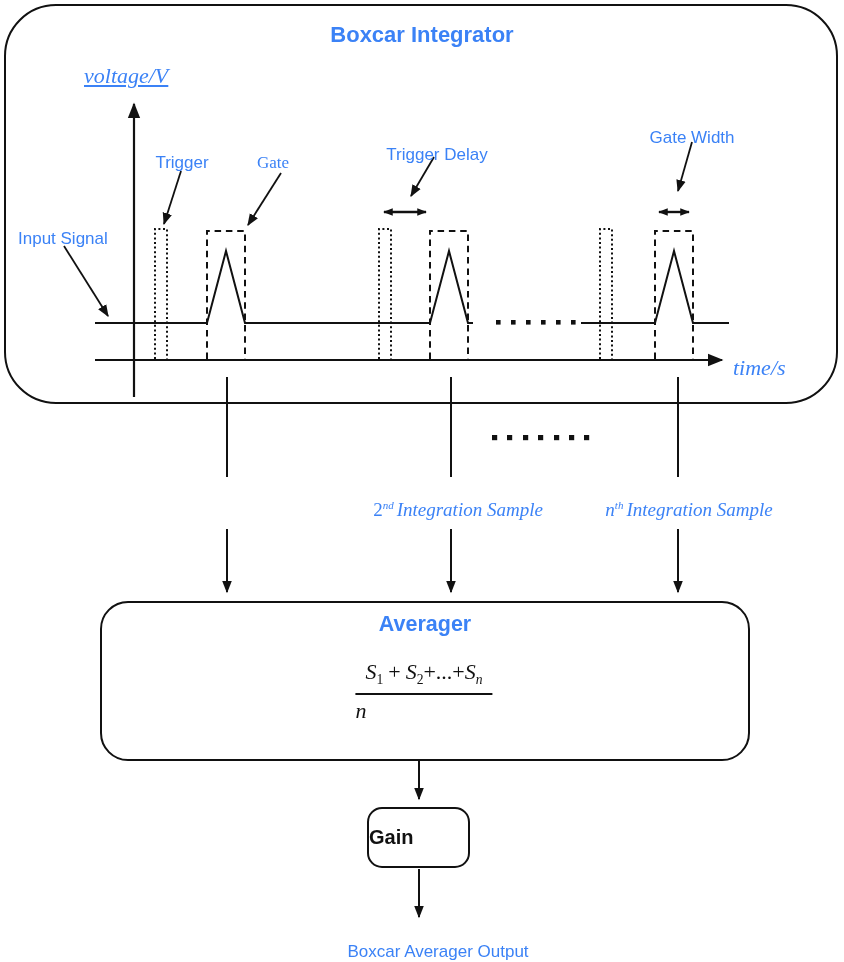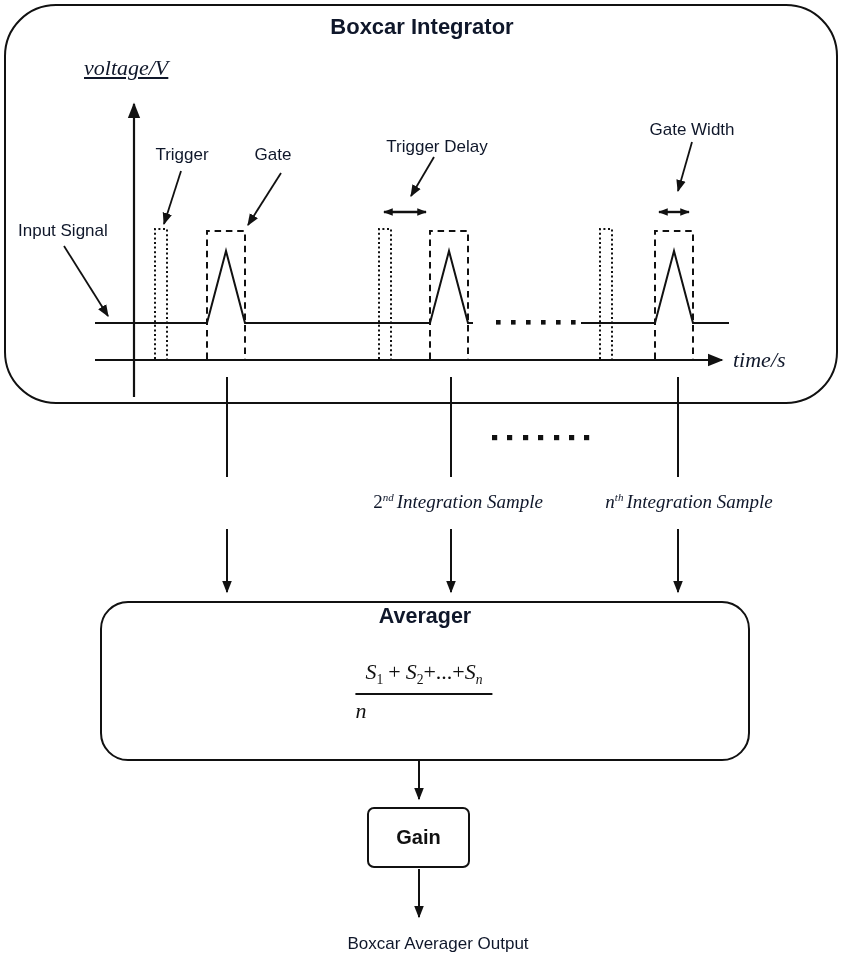--- a/index.html
+++ b/index.html
@@ -5,39 +5,39 @@
   html, body { margin: 0; padding: 0; background: #ffffff; }
   .stage {
     position: relative;
     width: 844px;
     height: 962px;
     background: #ffffff;
     color: #111111;
     font-family: "Liberation Sans", sans-serif;
     overflow: hidden;
   }
-  .lbl { position: absolute; white-space: nowrap; color: #0f172a; }
+  .lbl { position: absolute; white-space: nowrap; color: #3b82f6; margin-top: 8px; }
   .ctr { transform: translateX(-50%); }
   .sans17 { font-size: 17px; }
   .boldtitle { font-weight: bold; font-size: 22px; }
   .mathit {
     font-family: "Liberation Serif", "DejaVu Serif", serif;
     font-style: italic;
   }
   .box {
     position: absolute;
     border: 2.5px solid #111111;
     background: transparent;
     box-sizing: border-box;
   }
   #outer-box   { left: 4px;   top: 4px;   width: 834px; height: 400px; border-radius: 52px; }
   #averager-box{ left: 100px; top: 601px; width: 650px; height: 160px; border-radius: 28px; }
   #gain-box {
-    left: 367px; top: 807px; width: 103px; height: 61px; border-radius: 7px;
-    display: flex; align-items: center; justify-content: center;
+    left: 367px; top: 807px; width: 103px; height: 61px; border-radius: 15px;
+    display: flex; align-items: center; justify-content: flex-start;
     font-weight: bold; font-size: 20px;
   }
   svg.overlay { position: absolute; left: 0; top: 0; width: 844px; height: 962px; pointer-events: none; }
 
   
   .sample { top: 491px; font-size: 19px; }
   .sample sup { font-size: 0.58em; vertical-align: super; letter-spacing: 0; }
   .sample .rest { margin-left: 3px; }
   .up { font-style: normal; }
 
@@ -146,21 +146,21 @@
   </svg>
 
   <div class="lbl ctr boldtitle" style="left:422px; top:14px;">Boxcar Integrator</div>
 
   <div class="lbl mathit" style="left:84px; top:55px; font-size:22px;text-decoration:underline;">voltage/V</div>
 
   <div class="lbl mathit" style="left:733px; top:347px; font-size:22px;">time/s</div>
 
   <div class="lbl ctr sans17" style="left:182px; top:145px;">Trigger</div>
 
-  <div class="lbl ctr sans17" style="left:273px; top:145px;">Gate</div>
+  <div class="lbl ctr sans17" style="left:273px; top:145px;font-family:Liberation Serif, serif;">Gate</div>
 
   <div class="lbl ctr sans17" style="left:437px; top:137px;">Trigger Delay</div>
 
   <div class="lbl ctr sans17" style="left:692px; top:120px;">Gate Width</div>
 
   <div class="lbl sans17" style="left:18px; top:221px;">Input Signal</div>
 
   <div class="lbl ctr mathit sample" style="left:458px;">
     <span class="up">2</span><sup>nd</sup><span class="rest">Integration Sample</span>
   </div>

